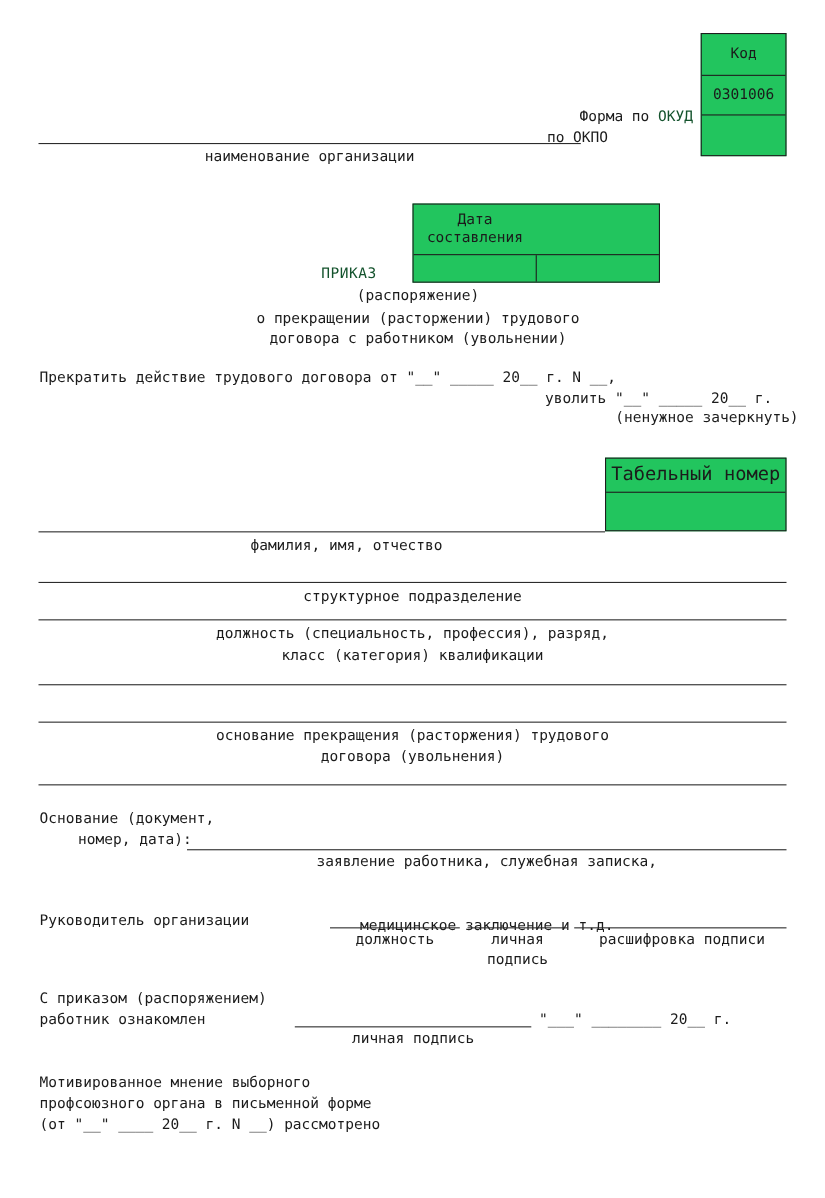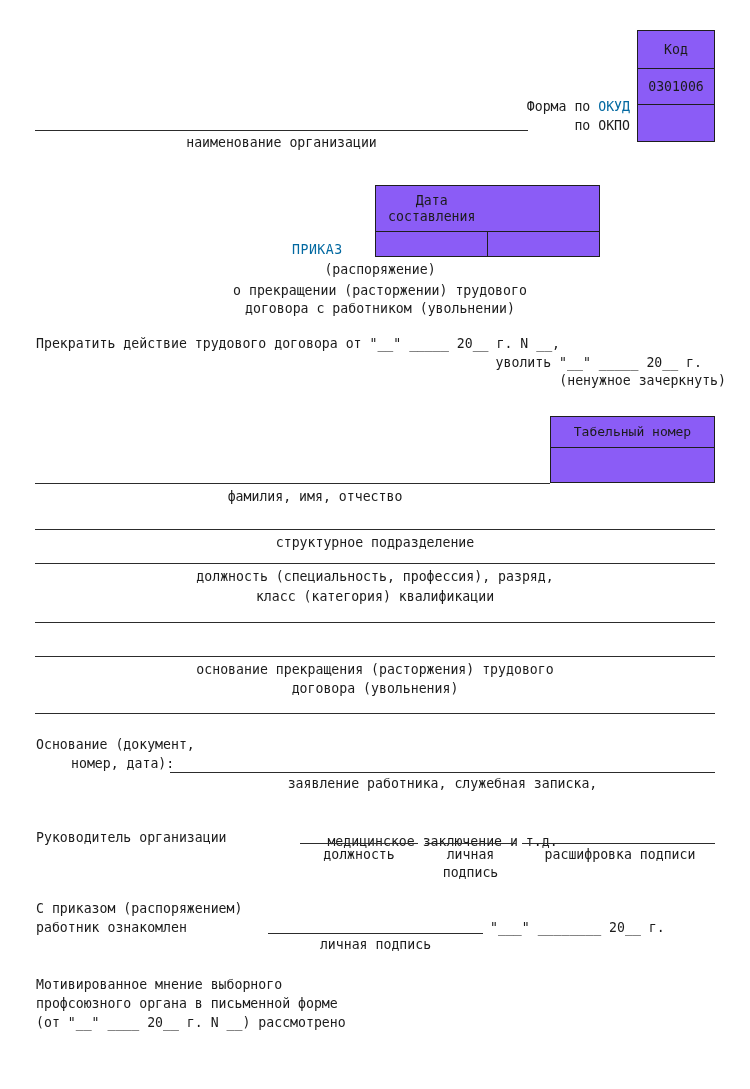--- a/index.html
+++ b/index.html
@@ -27,27 +27,27 @@
   .rule-thin {
     position: absolute;
     height: 0;
     border-top: 1.3px solid #2c2c2c;
   }
 
   
   .txt { position: absolute; white-space: pre; line-height: 1.28; }
   .center { text-align: center; }
 
-  .accent { color: #0369a1; }
+  .accent { color: #14532d; }
 
   
   .box {
     position: absolute;
     border: 1.6px solid #1e1e1e;
-    background: #8b5cf6;
+    background: #22c55e;
   }
   .box .cell {
     border-bottom: 1.6px solid #1e1e1e;
     display: flex;
     align-items: center;
     justify-content: center;
     text-align: center;
     line-height: 1.16;
   }
   .box .cell:last-child { border-bottom: none; }
@@ -70,21 +70,21 @@
 <div class="box" style="left:637px; top:30px; width:78px; height:112px;">
   <div class="cell" style="height:38px; font-size:13.2px;">Код</div>
   <div class="cell" style="height:36px; font-size:13.2px;">0301006</div>
   <div class="cell" style="height:36px; font-size:13.2px;"></div>
 </div>
 
 <div class="txt" style="left:420px; top:82px; width:210px; text-align:right;">
   <span>Форма по </span><span class="accent">ОКУД</span>
 </div>
 
-<div class="txt" style="left:420px; top:118px; width:210px; text-align:right;">по ОКПО</div>
+<div class="txt" style="left:420px; top:118px; width:210px; text-align:center;">по ОКПО</div>
 
 <div class="rule" style="left:35px; top:130px; width:493px;"></div>
 <div class="txt center" style="left:35px; top:135px; width:493px;">наименование организации</div>
 
 <div class="box" style="left:375px; top:185px; width:225px; height:72px; padding:0;">
   <div class="gridrow" style="height:45px;">
     <div style="width:50%;">
       <span style="white-space:pre-line;">Дата
 составления</span>
     </div>
@@ -102,21 +102,21 @@
 <div class="txt center" style="left:120px; top:283px; width:520px;">о прекращении (расторжении) трудового</div>
 <div class="txt center" style="left:120px; top:301px; width:520px;">договора с работником (увольнении)</div>
 
 <div class="txt" style="left:36px; top:336px;">Прекратить действие трудового договора от "__" _____ 20__ г. N __,</div>
 
 <div class="txt" style="left:36px; top:355px; width:680px; text-align:right; padding-right:14px;">уволить "__" _____ 20__ г.</div>
 
 <div class="txt" style="left:36px; top:373px; width:690px; text-align:right;">(ненужное зачеркнуть)</div>
 
 <div class="box" style="left:550px; top:416px; width:165px; height:67px;">
-  <div class="cell" style="height:31px; font-size:13px;">Табельный номер</div>
+  <div class="cell" style="height:31px; font-size:17px;">Табельный номер</div>
   <div class="cell" style="height:34px;"></div>
 </div>
 
 <div class="rule" style="left:35px; top:483px; width:515px;"></div>
 <div class="txt center" style="left:35px; top:489px; width:560px;">фамилия, имя, отчество</div>
 
 <div class="rule" style="left:35px; top:529px; width:680px;"></div>
 <div class="txt center" style="left:35px; top:535px; width:680px;">структурное подразделение</div>
 
 <div class="rule" style="left:35px; top:563px; width:680px;"></div>

